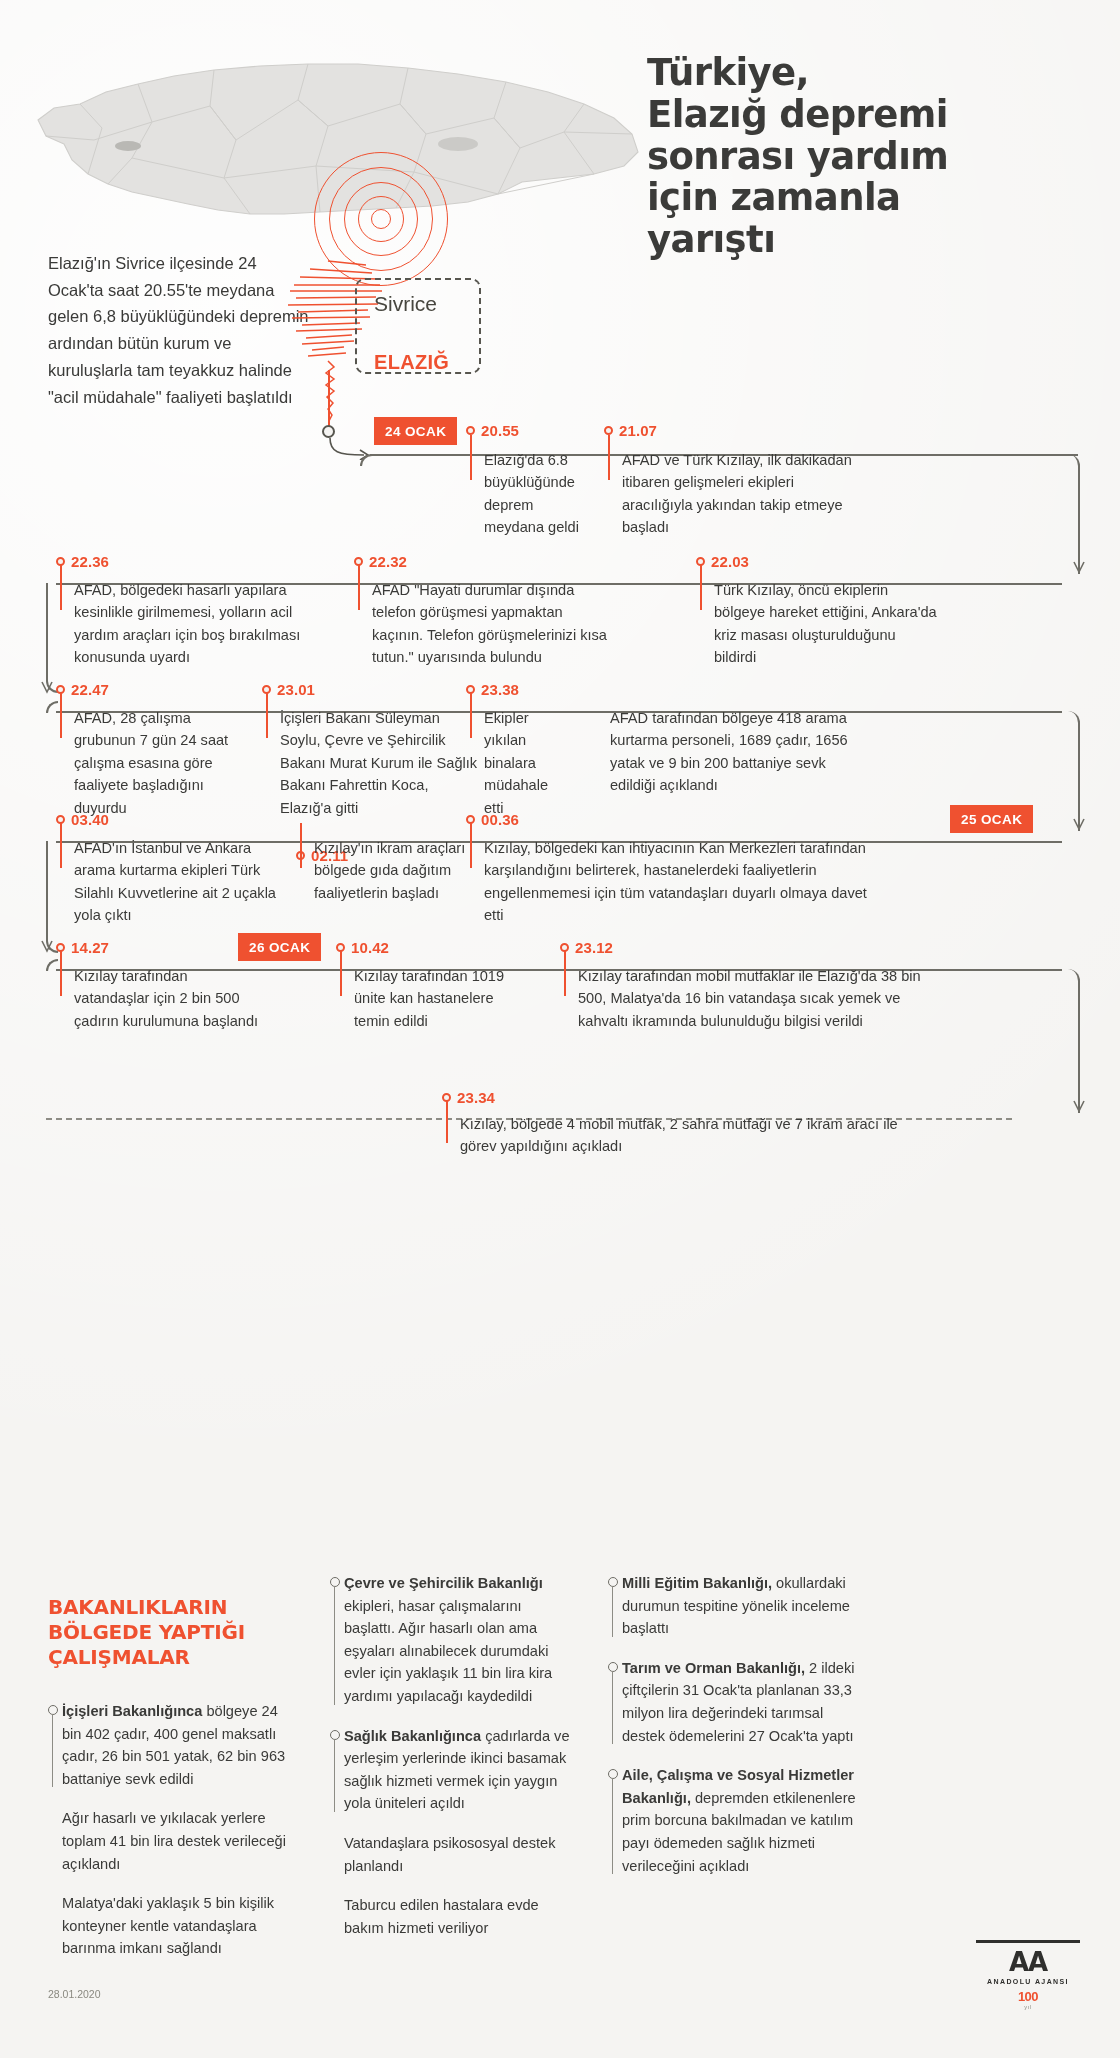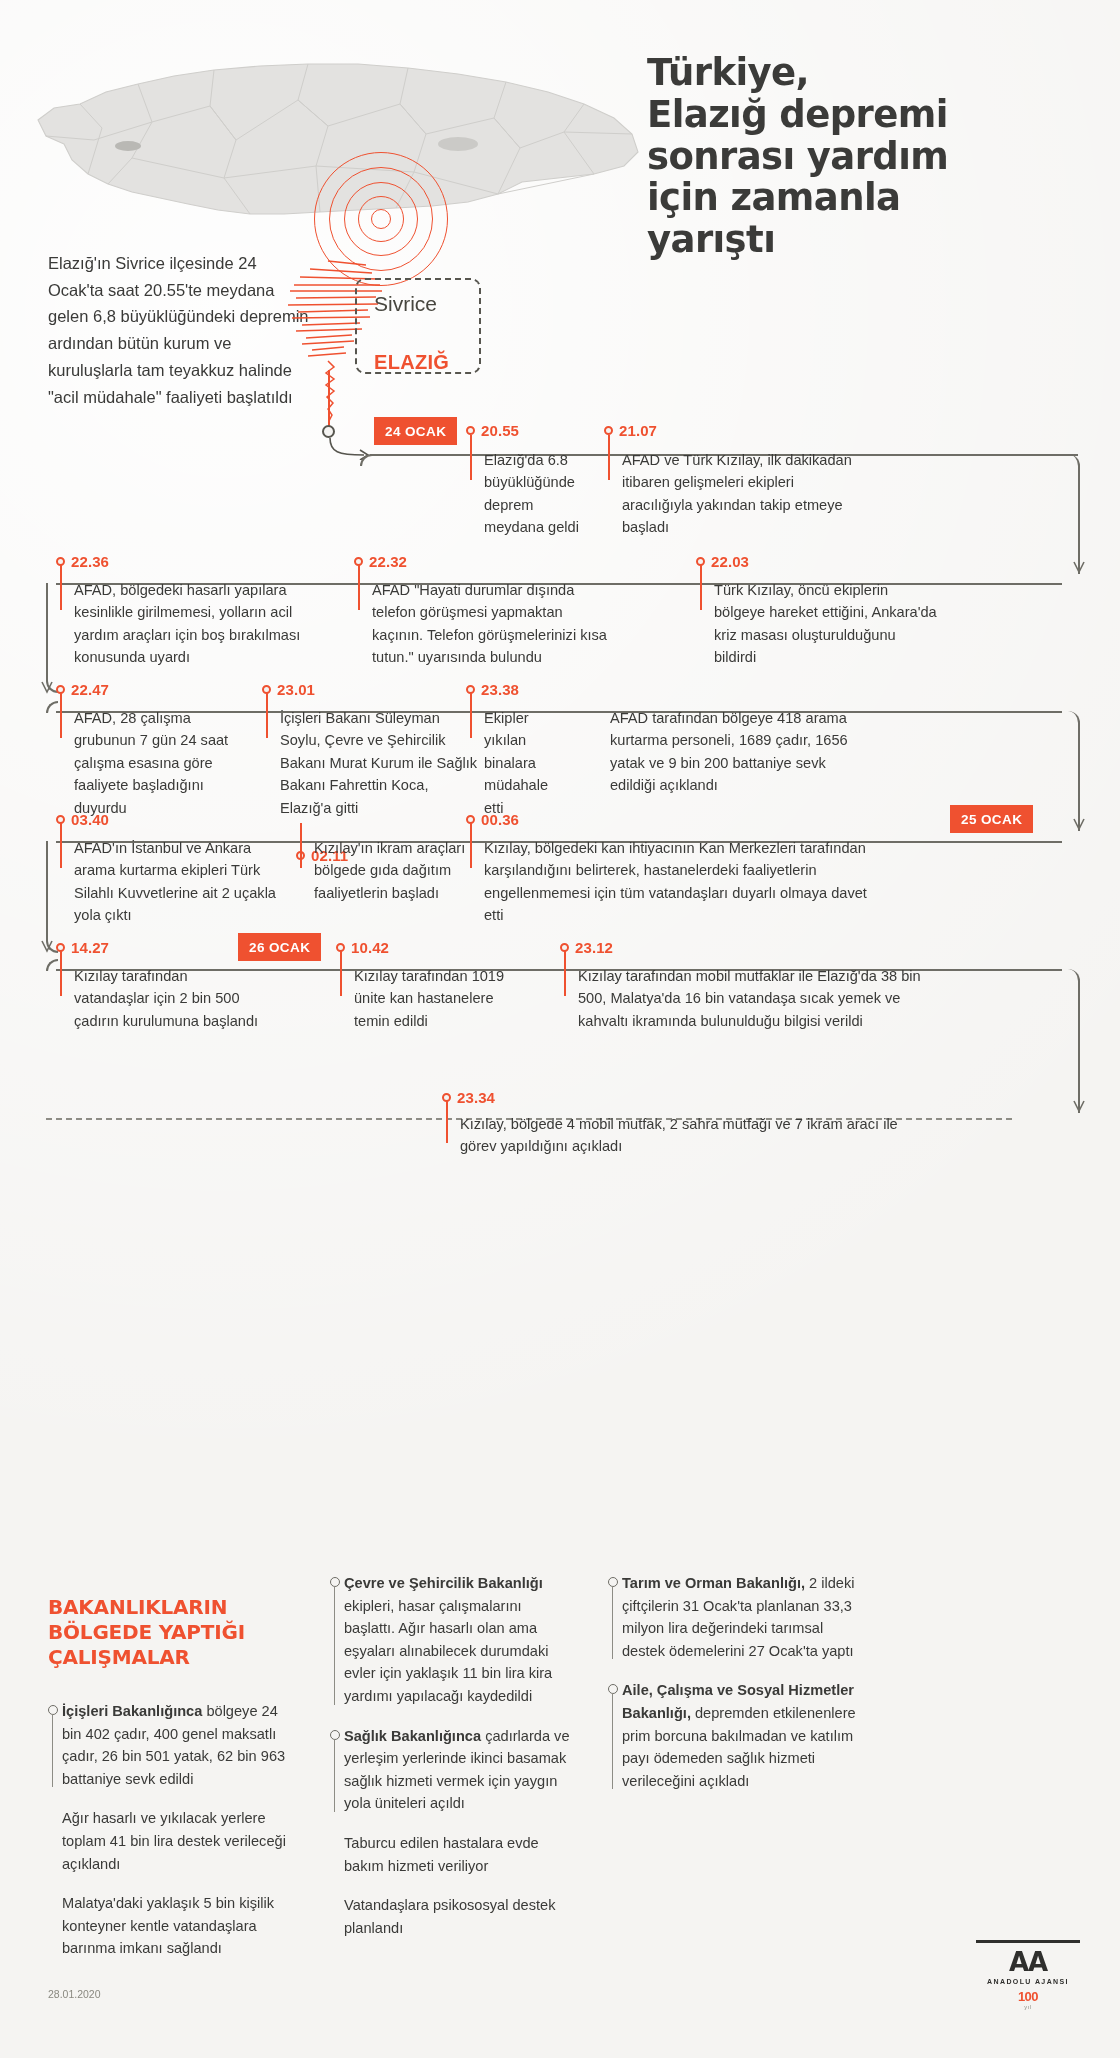--- a/index.html
+++ b/index.html
@@ -352,28 +352,32 @@
   <div class="mcol" style="left:330px; top:1572px; width:240px;">
     <div class="mitem bulleted">
       <span class="vline"></span>
       <b>Çevre ve Şehircilik Bakanlığı</b><span> ekipleri, hasar çalışmalarını başlattı. Ağır hasarlı olan ama eşyaları alınabilecek durumdaki evler için yaklaşık 11 bin lira kira yardımı yapılacağı kaydedildi</span>
     </div>
     <div class="mitem bulleted">
       <span class="vline"></span>
       <b>Sağlık Bakanlığınca</b><span> çadırlarda ve yerleşim yerlerinde ikinci basamak sağlık hizmeti vermek için yaygın yola üniteleri açıldı</span>
     </div>
     <div class="mitem">
+      <span>Vatandaşlara psikososyal destek planlandı</span>
+    </div>
+    <div class="mitem">
       <span>Taburcu edilen hastalara evde bakım hizmeti veriliyor</span>
     </div>
-    <div class="mitem">
-      <span>Vatandaşlara psikososyal destek planlandı</span>
-    </div>
   </div>
 
   <div class="mcol" style="left:608px; top:1572px; width:250px;">
+    <div class="mitem bulleted">
+      <span class="vline"></span>
+      <b>Milli Eğitim Bakanlığı,</b><span> okullardaki durumun tespitine yönelik inceleme başlattı</span>
+    </div>
     <div class="mitem bulleted">
       <span class="vline"></span>
       <b>Tarım ve Orman Bakanlığı,</b><span> 2 ildeki çiftçilerin 31 Ocak'ta planlanan 33,3 milyon lira değerindeki tarımsal destek ödemelerini 27 Ocak'ta yaptı</span>
     </div>
     <div class="mitem bulleted">
       <span class="vline"></span>
       <b>Aile, Çalışma ve Sosyal Hizmetler Bakanlığı,</b><span> depremden etkilenenlere prim borcuna bakılmadan ve katılım payı ödemeden sağlık hizmeti verileceğini açıkladı</span>
     </div>
   </div>
 

